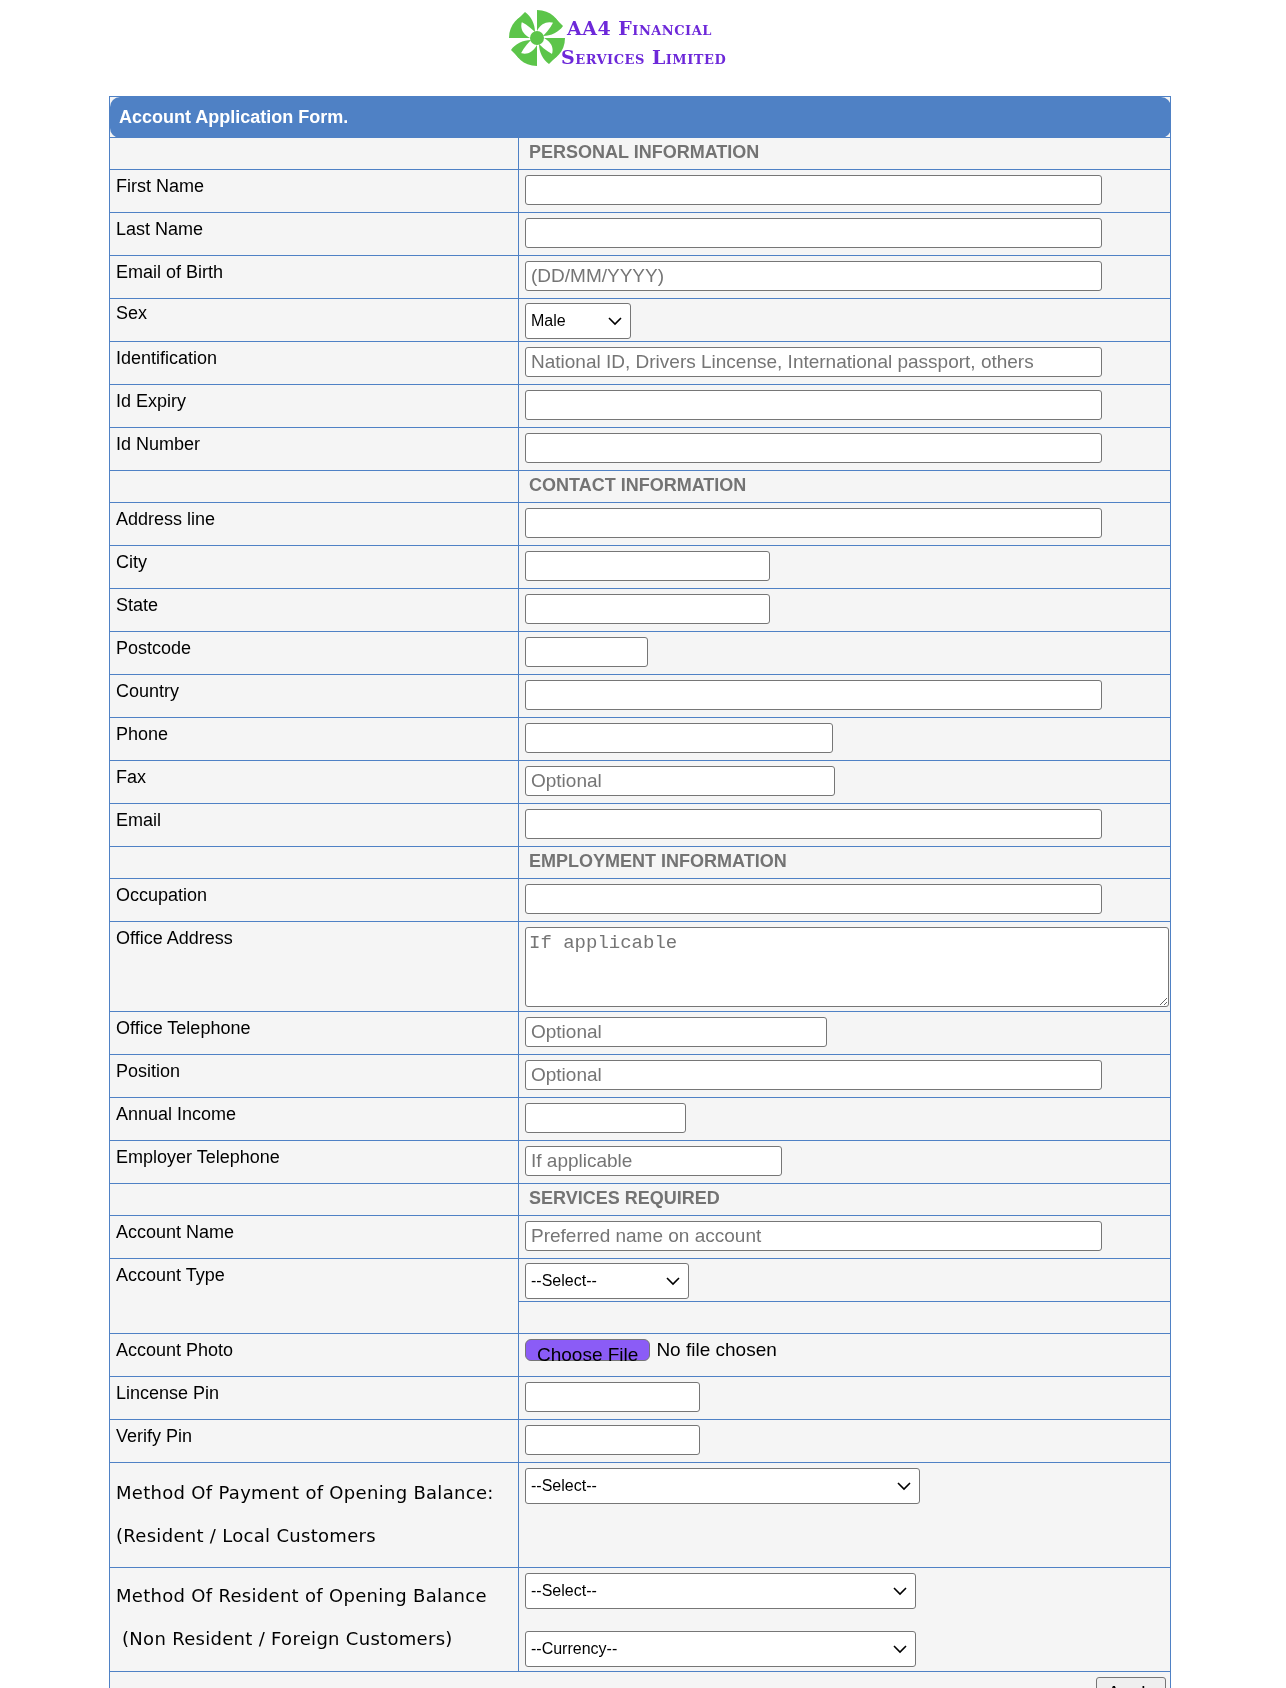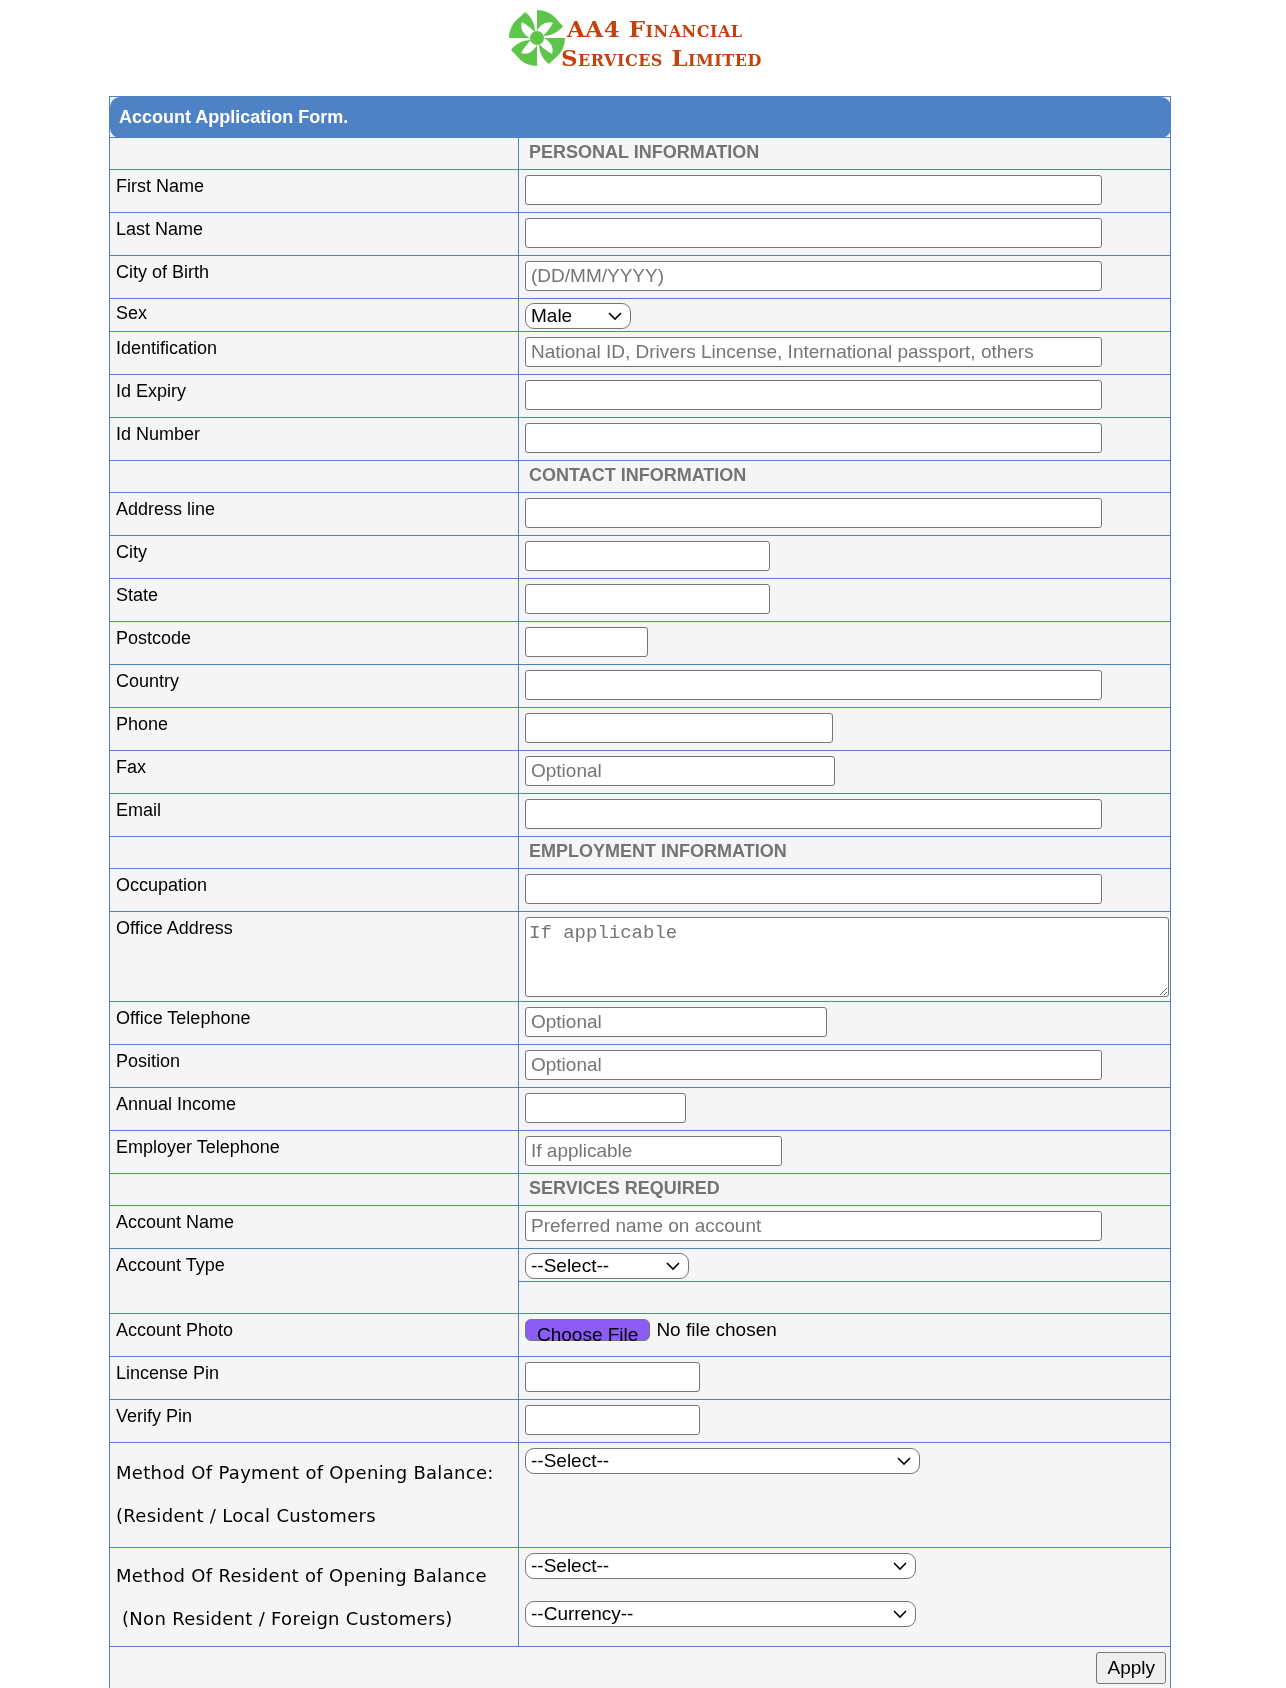--- a/index.html
+++ b/index.html
@@ -1,39 +1,39 @@
 <!DOCTYPE html>
 <html><head>
 <meta charset="utf-8">
 <style>
   html, body { margin:0; padding:0; background:#ffffff; }
   body { width:1286px; height:1688px; position:relative; font-family:"Liberation Sans", sans-serif; color:#000; }
   .logo { position:absolute; left:505px; top:6px; height:70px; width:290px; }
   .logo svg { position:absolute; left:0; top:0; }
-  .logo-text { position:absolute; left:62px; top:8px; font-family:"DejaVu Serif", serif; font-weight:bold; color:#c2410c; line-height:29px; font-size:23px; letter-spacing:0.5px; font-variant:small-caps; }
+  .logo-text { position:absolute; left:62px; top:8px; font-family:"DejaVu Serif", serif; font-weight:bold; color:#6d28d9; line-height:29px; font-size:19px; letter-spacing:0.5px; font-variant:small-caps; }
   .logo-text .l2 { display:block; margin-left:-6px; }
   table.form { position:absolute; left:109px; top:96px; width:1062px; border-collapse:collapse; background:#f5f5f5; }
   table.form td { border:1px solid #4f81c5; padding:0; vertical-align:top; font-size:18px; }
   td.head { background:#4f81c5; color:#fff; font-weight:bold; font-size:26px; height:40px; padding-left:9px !important; vertical-align:middle !important; border-color:#4f81c5;border-radius:10px; }
   td.lbl { width:402px; padding:6px 0 0 6px !important; }
   td.fld { padding:5px 0 4px 6px !important; }
   td.sec { color:#737373; font-weight:bold; font-size:19px; padding:4px 0 0 10px !important; height:27px; }
   tr.r td { height:33px; }
   input.tx { height:30px; box-sizing:border-box; border:1px solid #767676; border-radius:3px; background:#fff; font-family:"Liberation Sans", sans-serif; font-size:19px; padding:0 5px; color:#000; }
   input.tx::placeholder { color:#757575; }
   .w-full { width:577px; }
   .w-city { width:245px; }
   .w-post { width:123px; }
   .w-phone { width:308px; }
   .w-fax { width:310px; }
   .w-otel { width:302px; }
   .w-inc { width:161px; }
   .w-emp { width:257px; }
   .w-pin { width:175px; }
-  .sel { display:inline-flex; align-items:center; justify-content:space-between; box-sizing:border-box; height:26px; border:1px solid #767676; border-radius:9px; background:#fff; font-size:19px; padding:0 8px 0 5px; cursor:pointer; }
+  .sel { display:inline-flex; align-items:center; justify-content:space-between; box-sizing:border-box; height:36px; border:1px solid #767676; border-radius:3px; background:#fff; font-size:16px; padding:0 8px 0 5px; cursor:pointer; }
   .sel .chev { width:14px; height:14px; }
   .sel-sex { width:106px; }
   .sel-acct { width:164px; }
   .sel-pay1 { width:395px; }
   .sel-pay2 { width:391px; }
   textarea.ta { width:644px; height:80px; box-sizing:border-box; border:1px solid #767676; border-radius:3px; font-family:"Liberation Mono", monospace; font-size:19px; padding:4px 3px; resize:both; background:#fff; display:block; }
   textarea.ta::placeholder { color:#757575; }
   .file-btn { display:inline-block; box-sizing:border-box; height:22px; line-height:29px; padding:0 11px; background:#8b5cf6; border:1px solid #767676; border-radius:6px; font-size:19px; vertical-align:middle; }
   .file-status { font-size:19px; vertical-align:middle; margin-left:6px; }
   .verd { font-family:"DejaVu Sans", sans-serif; font-size:19px; letter-spacing:0.3px; }
@@ -74,21 +74,21 @@
   </tr>
   <tr class="r">
     <td class="lbl">First Name</td>
     <td class="fld"><input class="tx w-full" type="text" placeholder="" style=""></td>
   </tr>
   <tr class="r">
     <td class="lbl">Last Name</td>
     <td class="fld"><input class="tx w-full" type="text" placeholder="" style=""></td>
   </tr>
   <tr class="r">
-    <td class="lbl">City of Birth</td>
+    <td class="lbl">Email of Birth</td>
     <td class="fld"><input class="tx w-full" type="text" placeholder="(DD/MM/YYYY)" style=""></td>
   </tr>
   <tr>
     <td class="lbl" style="padding-top:4px !important;">Sex</td>
     <td class="fld" style="padding:4px 0 2px 6px !important;">
       <div class="sel sel-sex">
         <span>Male</span>
         <svg class="chev" viewBox="0 0 14 14">
               <path d="M1 4 L7 10 L13 4" fill="none" stroke="#000" stroke-width="1.6"></path>
             </svg>

